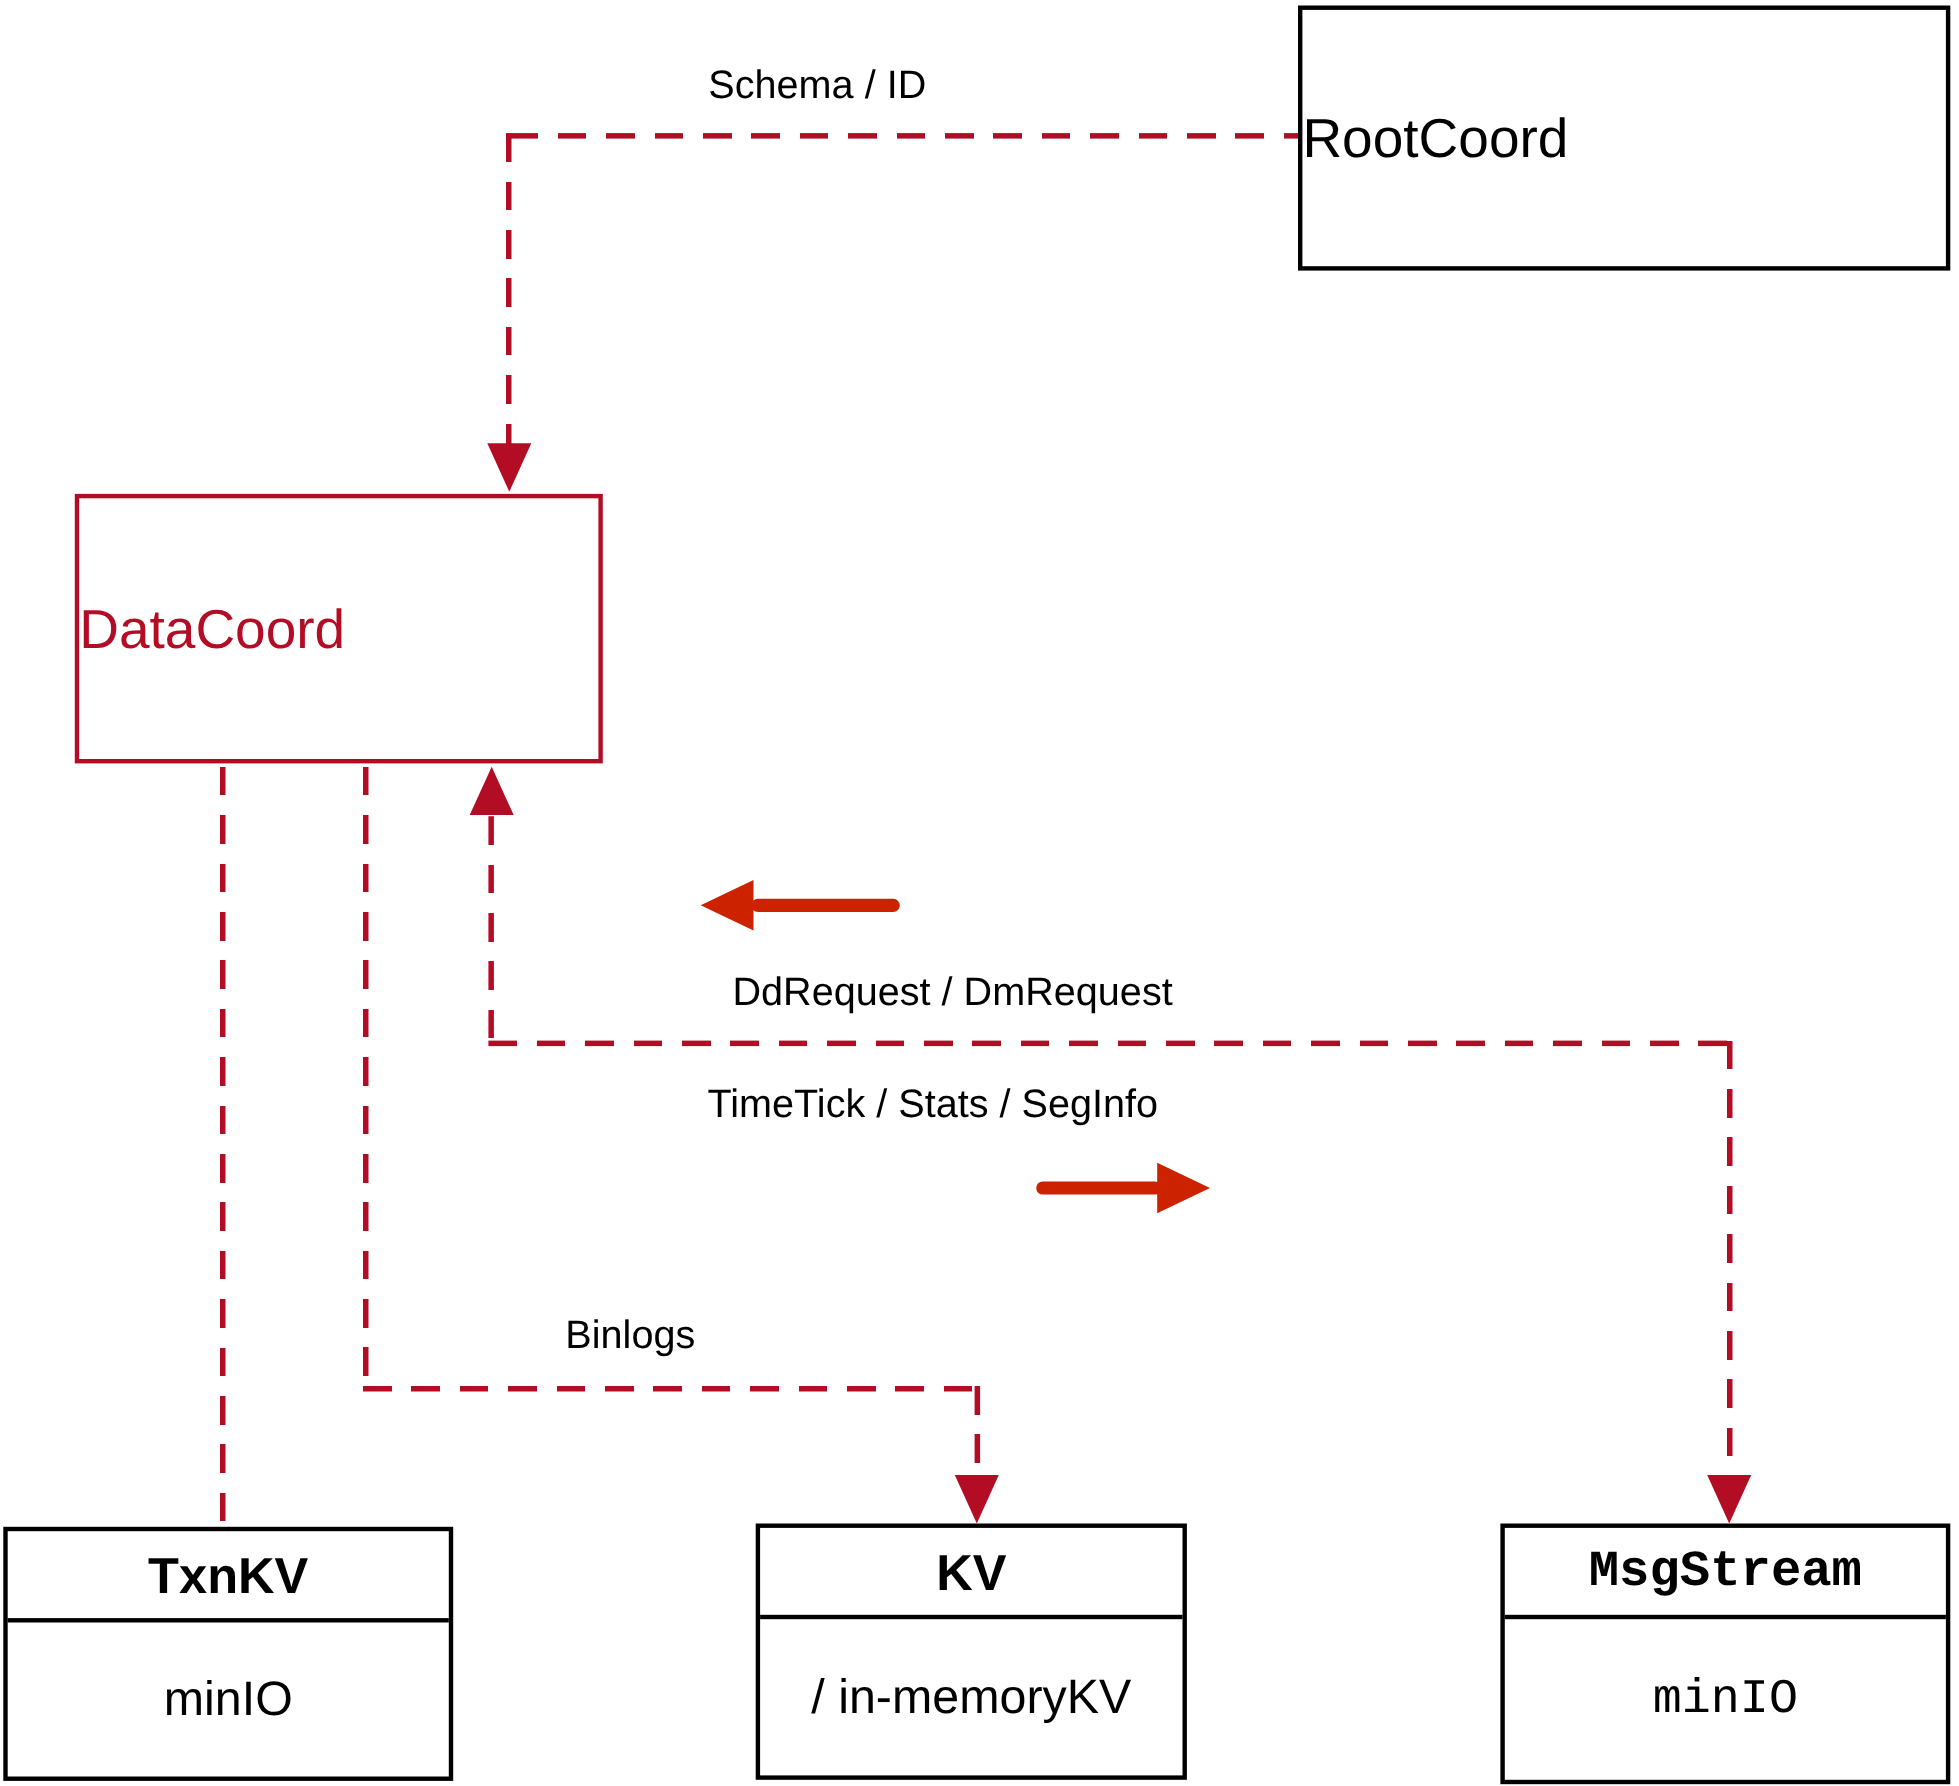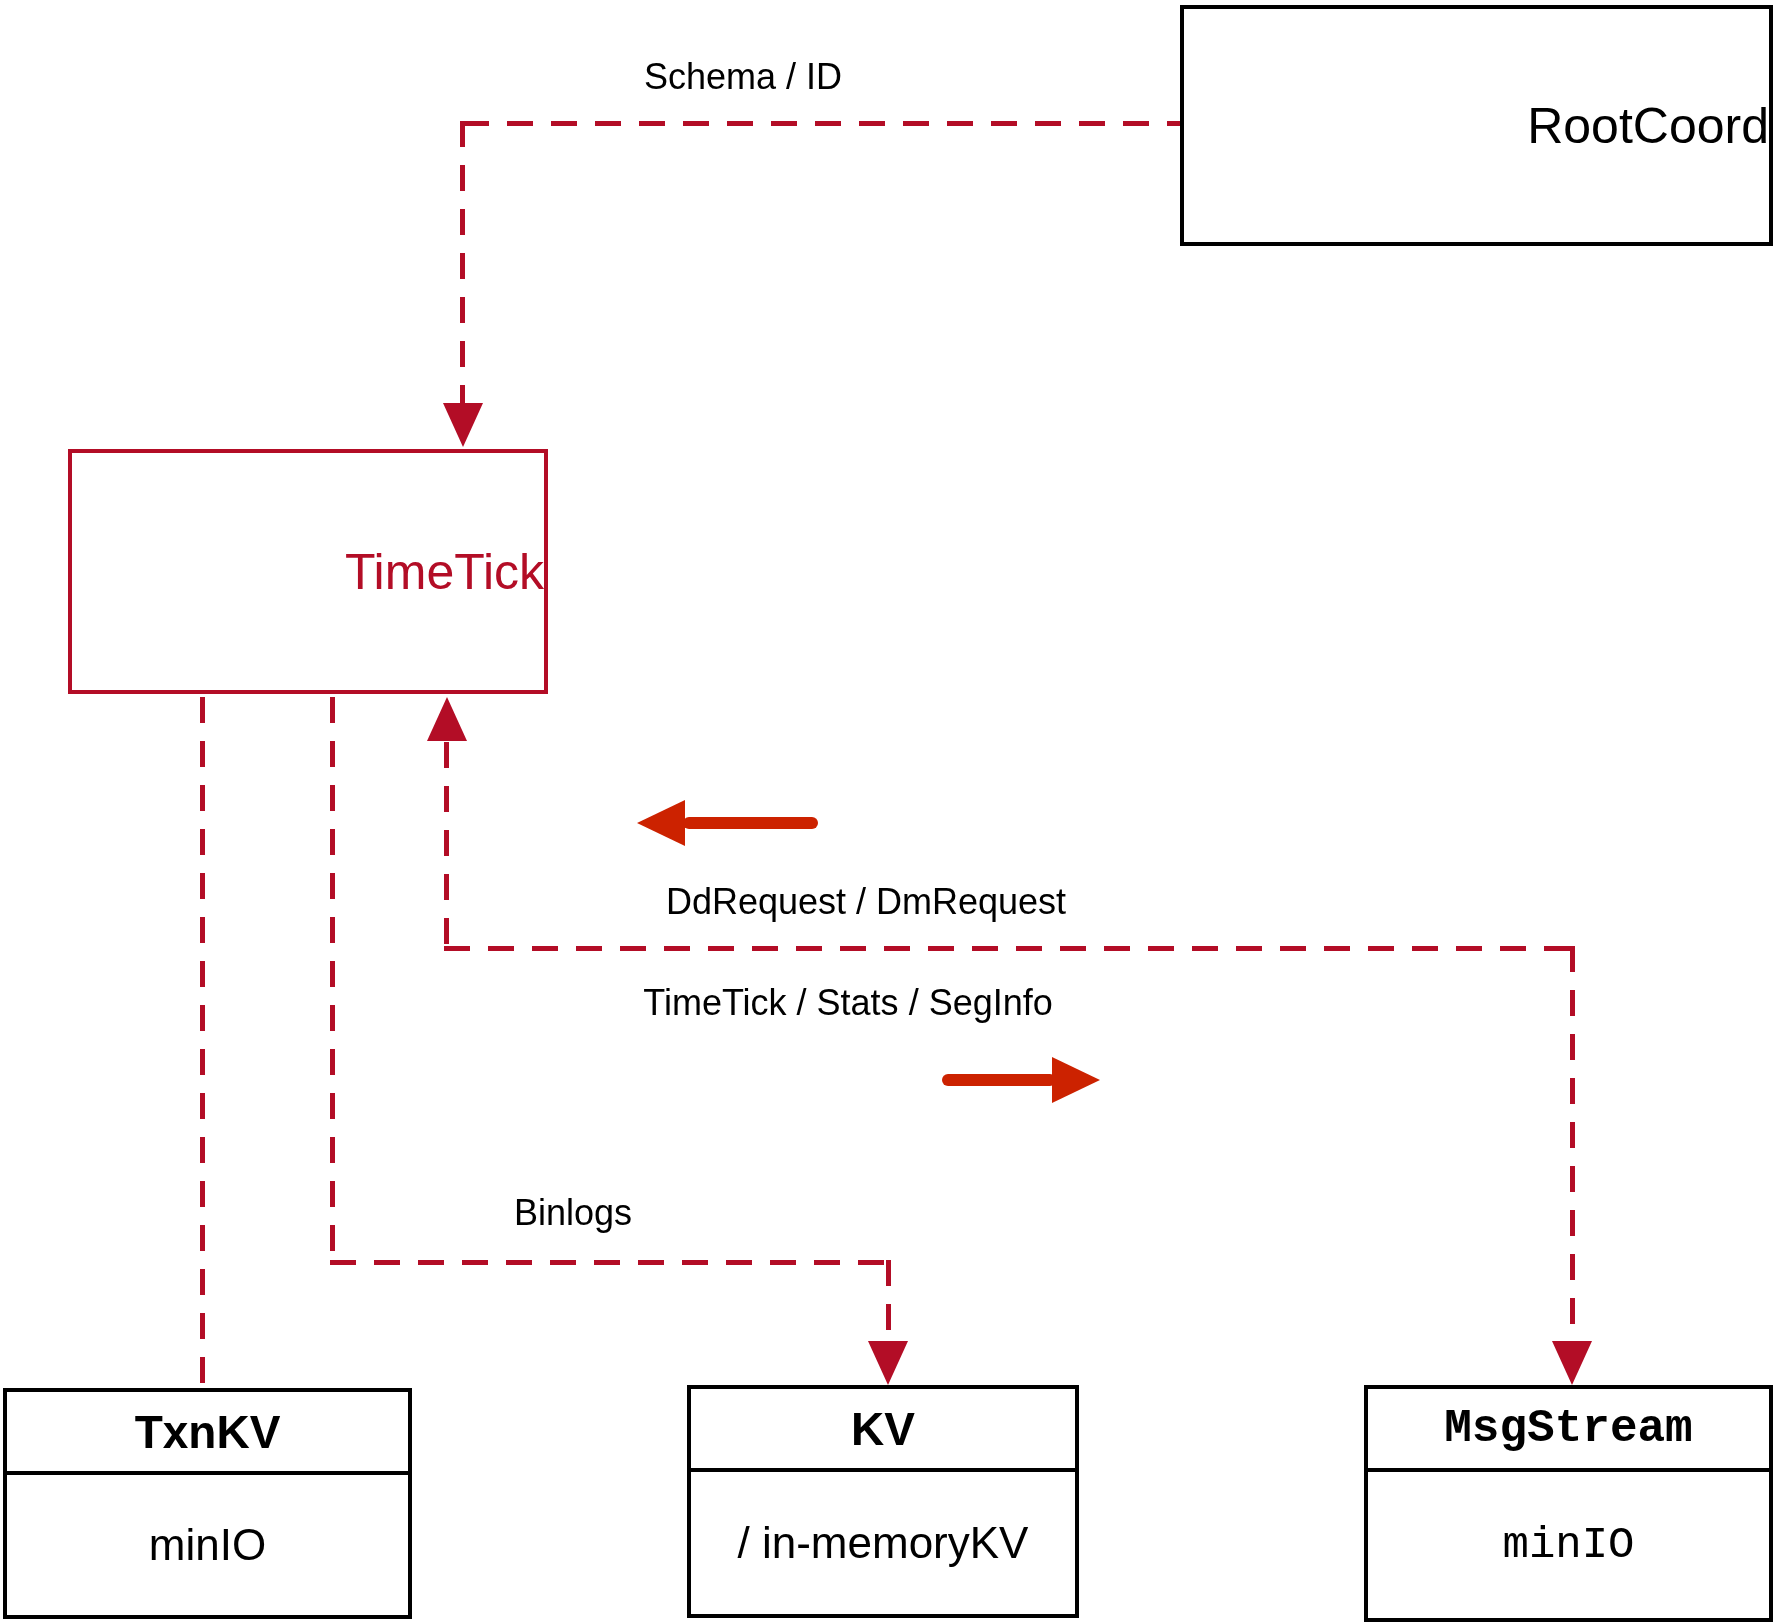--- a/index.html
+++ b/index.html
@@ -15,21 +15,21 @@
     font-family:"Liberation Sans", sans-serif;
     color:var(--ink);
     overflow:hidden;
   }
   
   .box{
     position:absolute;
     background:#ffffff;
     border:4px solid var(--ink);
     box-sizing:border-box;
-    display:flex;align-items:center;justify-content:flex-end;
+    display:flex;align-items:center;justify-content:flex-start;
   }
   .box .title{font-size:50px;}
   .box.red{border-color:var(--line-red);color:var(--line-red);}
   .tablebox{
     position:absolute;background:#ffffff;
     border:4px solid var(--ink);box-sizing:border-box;
     display:flex;flex-direction:column;
   }
   .tablebox .hdr{
     height:79px;flex:0 0 auto;
@@ -65,21 +65,21 @@
 </head>
 <body>
 
 <div class="canvas">
 
   <div class="box" style="left:1180px;top:5px;width:593px;height:241px;">
     <span class="title">RootCoord</span>
   </div>
 
   <div class="box red" style="left:68px;top:449px;width:480px;height:245px;">
-    <span class="title">TimeTick</span>
+    <span class="title">DataCoord</span>
   </div>
 
   <div class="tablebox" style="left:3px;top:1388px;width:409px;height:231px;">
     <div class="hdr">TxnKV</div>
     <div class="bdy">
         <span>minIO</span>
       </div>
   </div>
 
   <div class="tablebox" style="left:687px;top:1385px;width:392px;height:233px;">

